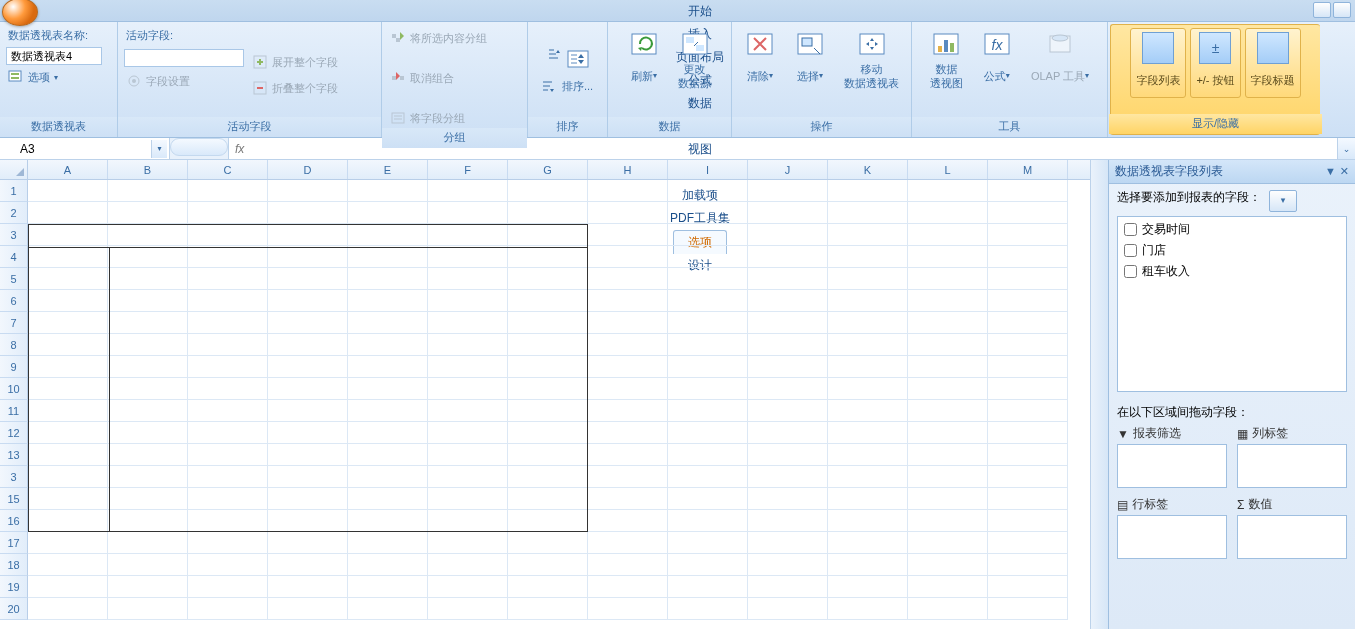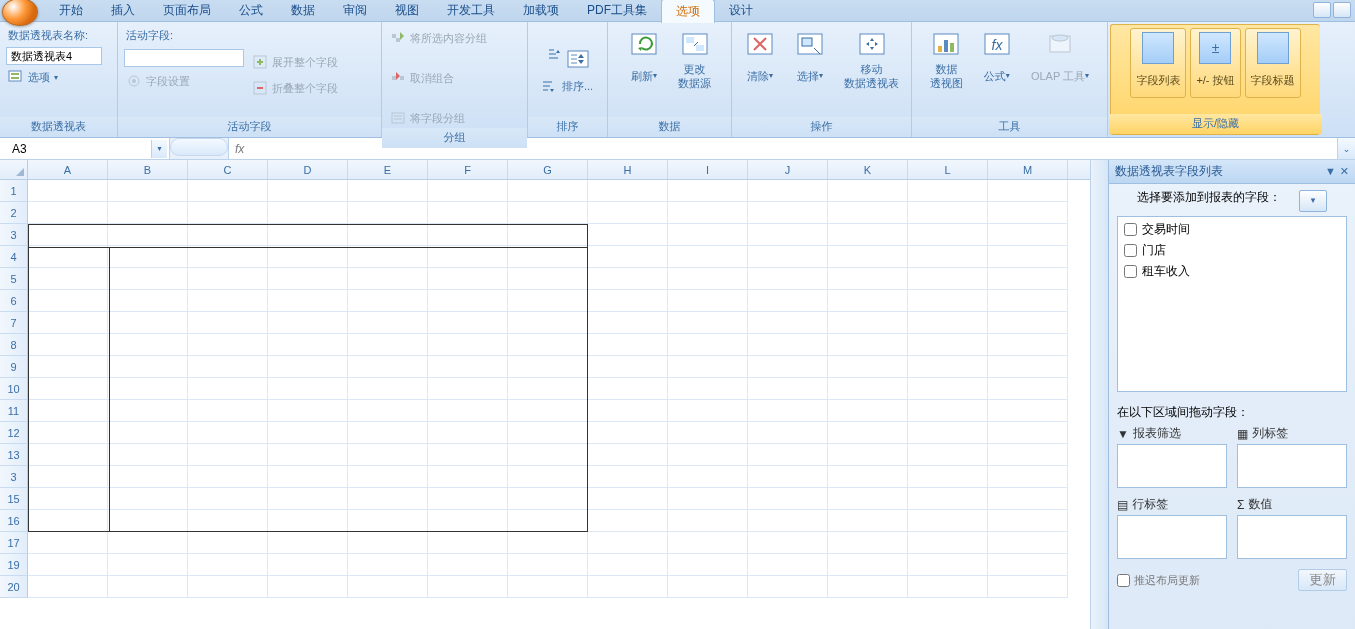--- a/index.html
+++ b/index.html
@@ -1,19 +1,19 @@
 <!DOCTYPE html>
 <html><head>
   <meta charset="utf-8">
   <style>
     * { box-sizing: border-box; margin: 0; padding: 0; font-family: "Microsoft YaHei", "SimSun", sans-serif; }
     body { background: #fff; font-size: 12px; overflow: hidden; width: 1355px; height: 629px; }
 
     
-    .menutabs { display: flex; background: linear-gradient(#c9ddf1,#bfd6ee); height: 22px; align-items: center; padding-left: 45px; gap: 0; border-bottom: 1px solid #9fbfe0; position: relative; }
+    .menutabs { display: flex; background: linear-gradient(#c9ddf1,#bfd6ee); height: 22px; align-items: center; padding-left: 45px; gap: 0; border-bottom: 1px solid #9fbfe0; position: relative; flex-direction: column; }
     .office-btn { position: absolute; left: 2px; top: -2px; width: 36px; height: 28px; border-radius: 50%; background: radial-gradient(circle at 30% 30%, #fff, #ff9a3c 40%, #d96a10 70%); border: 1px solid #b86a20; box-shadow: 0 1px 3px rgba(0,0,0,.3); }
     .menutab { padding: 3px 14px; color: #1a4e8a; font-size: 12px; cursor: pointer; }
     .menutab.sel { background: #f5faff; border: 1px solid #9fbfe0; border-bottom: none; border-radius: 3px 3px 0 0; color: #1a4e8a; }
     .menutab.active { color: #d06a00; }
     .qat { position: absolute; right: 4px; top: 2px; display: flex; gap: 2px; }
     .qat-btn { width: 18px; height: 16px; background: linear-gradient(#fefefe,#d6e6f7); border: 1px solid #8fb4db; border-radius: 2px; }
 
     
     .ribbon { display: flex; background: linear-gradient(#e6f0fb,#cde0f5); height: 116px; border-bottom: 1px solid #9fbfe0; }
     .rgroup { border-right: 1px solid #b0cce8; padding: 4px 6px 0 6px; display: flex; flex-direction: column; position: relative; }
@@ -29,21 +29,21 @@
     .ico-sm { width: 16px; height: 16px; display: inline-block; }
     .dd { font-size: 8px; color: #3a6ea5; }
 
     .highlight-group { background: linear-gradient(#ffe7a2,#ffd465); border: 1px solid #e0b24a; border-radius: 3px; margin: 2px; padding: 3px 4px 0 4px; }
     .highlight-group .rgroup-label { background: linear-gradient(#ffe7a2,#ffd465); }
     .highlight-group .rbtn-lg { background: linear-gradient(#fff3cf,#ffd97a); border: 1px solid #e0b24a; border-radius: 3px; padding: 3px 5px; color: #5a4a1b; }
     .highlight-group .rbtn-lg .ico { background: linear-gradient(#cfe7ff,#a4cdf7); border: 1px solid #6fa0d4; }
 
     
     .fbar { display: flex; height: 22px; border-bottom: 1px solid #bcd2ea; align-items: stretch; background: #e8f1fb; }
-    .namebox { width: 170px; border-right: 1px solid #bcd2ea; display: flex; align-items: center; padding: 0 12px; background: #fff; position: relative; }
+    .namebox { width: 170px; border-right: 1px solid #bcd2ea; display: flex; align-items: center; padding: 0 20px; background: #fff; position: relative; }
     .namebox .ddarrow { position: absolute; right: 2px; width: 16px; height: 18px; background: linear-gradient(#f4f9ff,#d9e9fa); border-left: 1px solid #bcd2ea; text-align: center; font-size: 8px; line-height: 18px; color: #3a6ea5; }
     .fxarea { display: flex; align-items: center; padding: 0 6px; gap: 10px; flex: 1; background: #fff; border-left: 1px solid #bcd2ea; }
     .fxbtns { width: 58px; height: 18px; background: linear-gradient(#f4f9ff,#d9e9fa); border: 1px solid #c4d9ef; border-radius: 10px; display: flex; align-items: center; justify-content: center; color: #7a7a7a; font-style: italic; font-size: 11px; }
     .fx { color: #7a7a7a; font-style: italic; font-size: 12px; }
     .fexpand { width: 18px; background: linear-gradient(#f4f9ff,#d9e9fa); border-left: 1px solid #bcd2ea; display: flex; align-items: center; justify-content: center; font-size: 9px; color: #3a6ea5; }
 
     
     .sheet-wrap { display: flex; height: calc(629px - 22px - 116px - 22px); }
     .grid-area { flex: 1; position: relative; overflow: hidden; }
     .colheads { display: flex; height: 20px; background: linear-gradient(#f2f7fd,#e1edfa); border-bottom: 1px solid #b8cee8; }
@@ -61,21 +61,21 @@
     .pivot-outline::after { content: ""; position: absolute; left: 0; top: 22px; width: 100%; height: 0; border-top: 1px solid #333; }
 
     
     .vscroll { width: 18px; background: linear-gradient(to right,#eaf2fb,#d6e6f7); border-left: 1px solid #bcd2ea; }
 
     
     .fieldpane { width: 247px; background: linear-gradient(#eaf2fb,#dde9f7); border-left: 1px solid #9fbfe0; display: flex; flex-direction: column; font-size: 12px; }
     .fp-title { background: linear-gradient(#d4e6f9,#bcd7f2); padding: 3px 6px; color: #2a5a94; display: flex; align-items: center; justify-content: space-between; border-bottom: 1px solid #9fbfe0; }
     .fp-title .ctrls { display: flex; gap: 4px; color: #3a6ea5; font-size: 11px; }
     .fp-sec { padding: 6px 8px; }
-    .fp-choose { display: flex; justify-content: center; align-items: flex-start; gap: 18px; }
+    .fp-choose { display: flex; justify-content: flex-start; align-items: flex-start; gap: 8px; }
     .fp-choose .layout-btn { width: 28px; height: 22px; background: linear-gradient(#fefefe,#d6e6f7); border: 1px solid #8fb4db; border-radius: 2px; font-size: 9px; color: #3a6ea5; text-align: center; line-height: 18px; }
     .fieldlist { background: #fff; border: 1px solid #9fbfe0; height: 176px; margin-top: 4px; padding: 4px 6px; display: flex; flex-direction: column; gap: 4px; }
     .fielditem { display: flex; align-items: center; gap: 5px; font-size: 12px; color: #000; }
     .fielditem input { width: 13px; height: 13px; }
     .fp-areas { padding: 6px 8px; }
     .areas-grid { display: grid; grid-template-columns: 1fr 1fr; gap: 8px 10px; margin-top: 4px; }
     .area { }
     .area-label { display: flex; align-items: center; gap: 4px; color: #333; font-size: 12px; margin-bottom: 2px; }
     .area-box { background: #fff; border: 1px solid #9fbfe0; height: 44px; }
     .fp-footer { padding: 4px 8px; display: flex; align-items: center; justify-content: space-between; gap: 6px; color: #777; font-size: 11px; }
@@ -669,20 +669,36 @@
           <div class="cell"></div>
           <div class="cell"></div>
           <div class="cell"></div>
           <div class="cell"></div>
           <div class="cell"></div>
           <div class="cell"></div>
           <div class="cell"></div>
           <div class="cell"></div>
         </div>
         <div class="row">
+          <div class="rowhead">18</div>
+          <div class="cell"></div>
+          <div class="cell"></div>
+          <div class="cell"></div>
+          <div class="cell"></div>
+          <div class="cell"></div>
+          <div class="cell"></div>
+          <div class="cell"></div>
+          <div class="cell"></div>
+          <div class="cell"></div>
+          <div class="cell"></div>
+          <div class="cell"></div>
+          <div class="cell"></div>
+          <div class="cell"></div>
+        </div>
+        <div class="row">
           <div class="rowhead">19</div>
           <div class="cell"></div>
           <div class="cell"></div>
           <div class="cell"></div>
           <div class="cell"></div>
           <div class="cell"></div>
           <div class="cell"></div>
           <div class="cell"></div>
           <div class="cell"></div>
           <div class="cell"></div>
@@ -767,21 +783,14 @@
         </div>
         <div class="area">
           <div class="area-label">
               <span>Σ</span>
               <span>数值</span>
             </div>
           <div class="area-box"></div>
         </div>
       </div>
     </div>
-    <div class="fp-footer">
-      <label style="display:flex;align-items:center;gap:4px">
-          <input type="checkbox" style="">
-          <span>推迟布局更新</span>
-        </label>
-      <button class="upd-btn">更新</button>
-    </div>
   </div>
 </div>
 
 </body></html>

